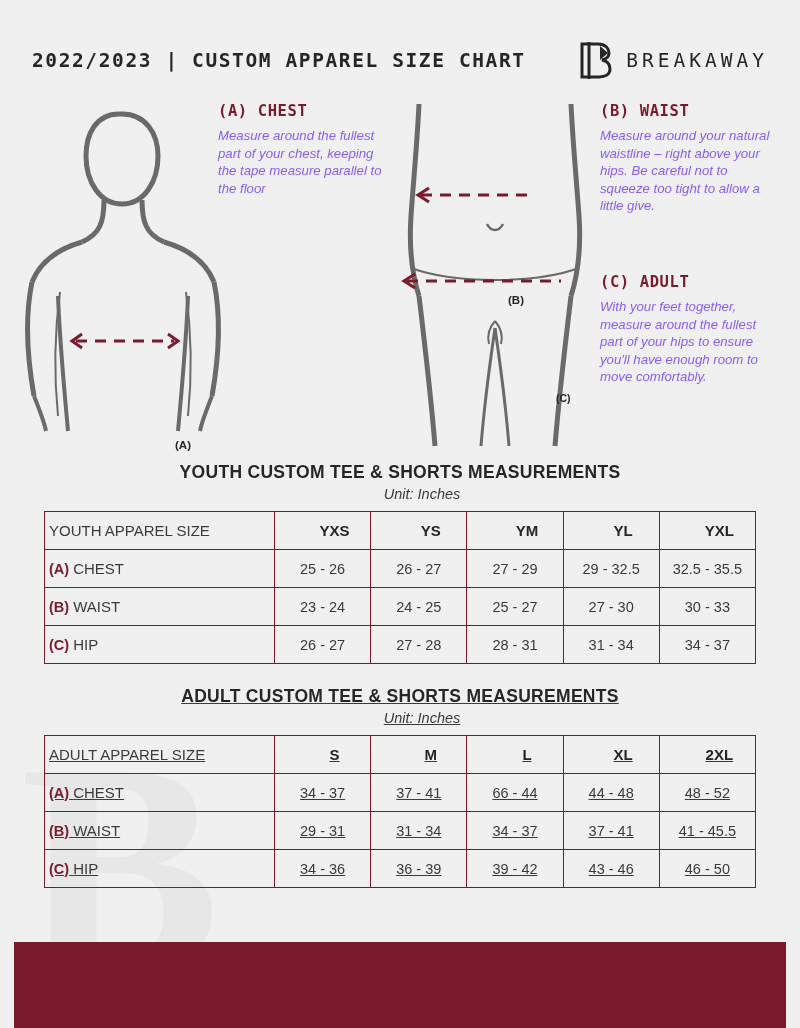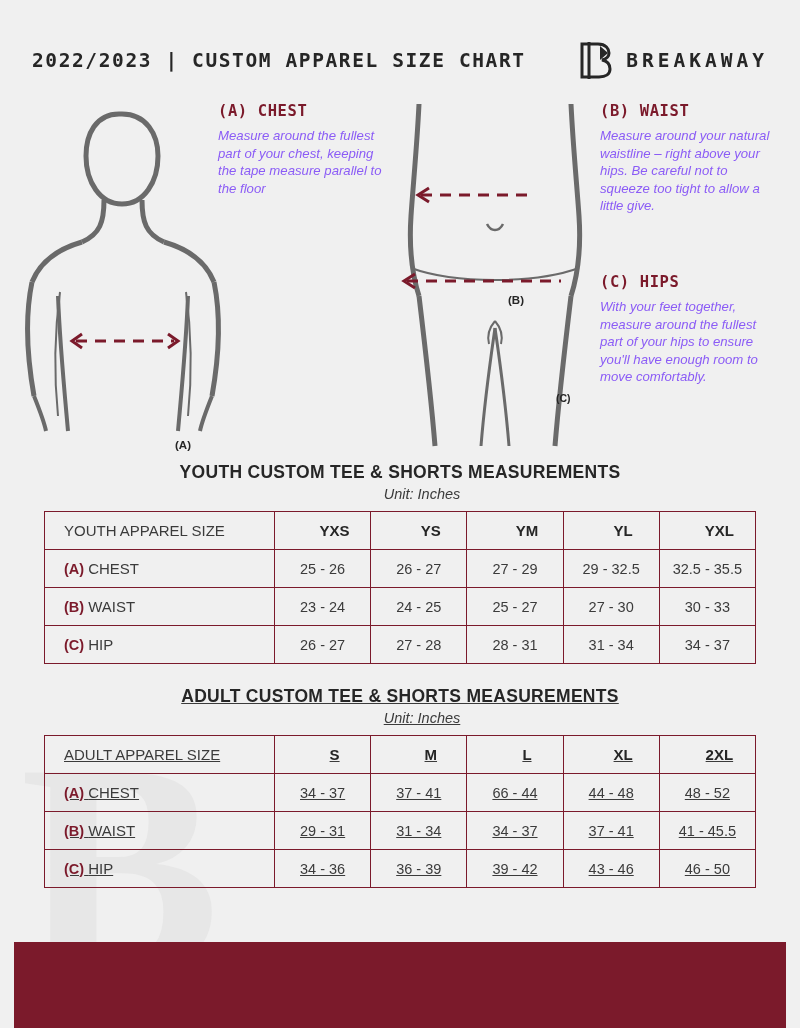--- a/index.html
+++ b/index.html
@@ -50,21 +50,21 @@
     align-items: center;
     gap: 14px;
   }
   .brand-mark {
     width: 34px; height: 40px;
     position: relative;
   }
   .brand-name {
     font-family: "DejaVu Sans Mono", monospace;
     font-size: 19.5px;
-    font-weight: bold;
+    font-weight: normal;
     letter-spacing: 4px;
     color: #262626;
   }
 
   
   .figures {
     position: relative;
     height: 360px;
     margin-top: 16px;
   }
@@ -130,21 +130,21 @@
     border: 1px solid #7b1a2b;
     height: 38px;
     font-size: 14.5px;
     color: #3b3b3b;
     text-align: center;
     font-weight: normal;
     padding: 0 4px;
   }
   th.rowhead, td.rowhead {
     text-align: left;
-    padding-left: 19px;
+    padding-left: 4px;
     width: 230px;
   }
   thead th { font-size: 15px; padding-left: 28px; }
   thead th.size-col { font-weight: bold; color: #262626; }
   thead th.rowhead { font-weight: normal; font-size: 15px; color: #3b3b3b; }
   td.rowhead .tag { color: #7b1a2b; font-weight: bold; }
   td.rowhead .rl { font-size: 15px; }
 
   .footer-bar {
     position: absolute;
@@ -236,21 +236,21 @@
 
       <div class="note note-chest">
         <div class="note-title">(A) CHEST</div>
         <div class="note-body">Measure around the fullest part of your chest, keeping the tape measure parallel to the floor</div>
       </div>
       <div class="note note-waist">
         <div class="note-title">(B) WAIST</div>
         <div class="note-body">Measure around your natural waistline – right above your hips. Be careful not to squeeze too tight to allow a little give.</div>
       </div>
       <div class="note note-hips">
-        <div class="note-title">(C) HIPS</div>
+        <div class="note-title">(C) ADULT</div>
         <div class="note-body">With your feet together, measure around the fullest part of your hips to ensure you'll have enough room to move comfortably.</div>
       </div>
     </div>
 
     <div class="section">
       <div class="section-title">YOUTH CUSTOM TEE &amp; SHORTS MEASUREMENTS</div>
       <div class="section-sub">Unit: Inches</div>
       <table>
         <thead>
           <tr>

